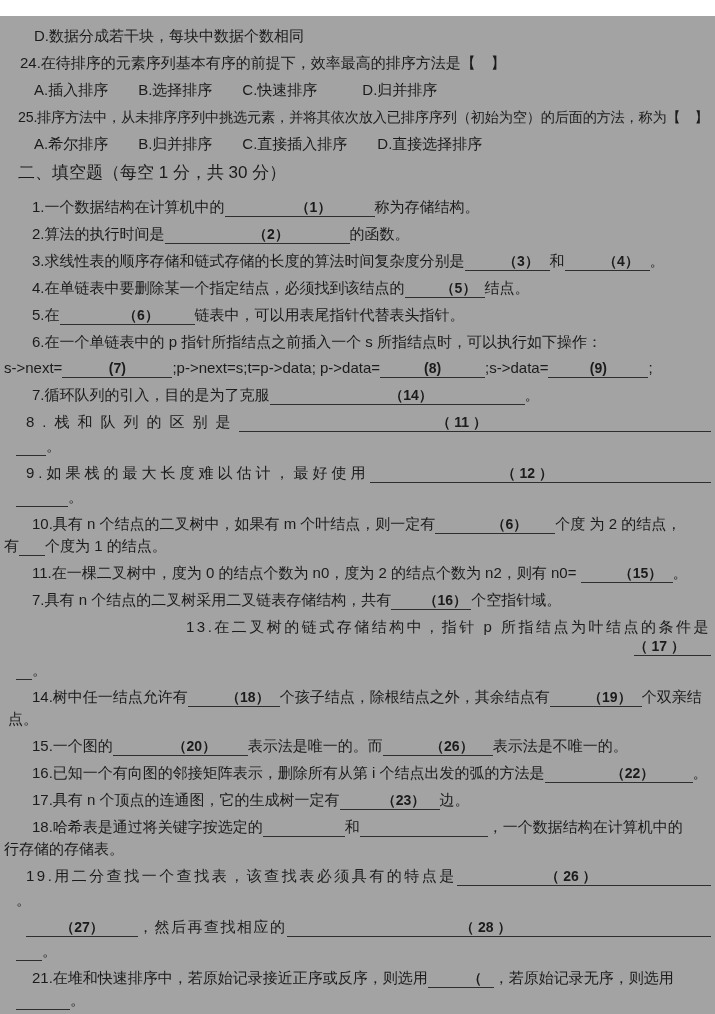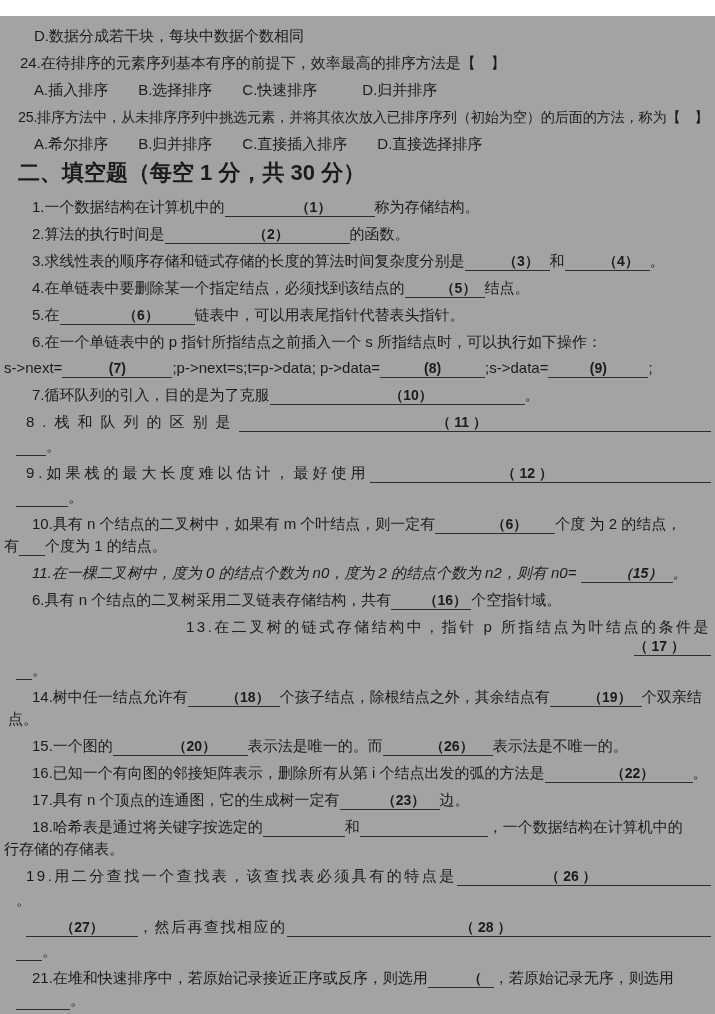--- a/index.html
+++ b/index.html
@@ -23,22 +23,22 @@
     line-height:20px;
     white-space:nowrap;
     overflow:hidden;
   }
   .line.flex{
     display:flex;
     align-items:flex-end;
     white-space:nowrap;
   }
   .line.heading{
-    font-weight:bold;
-    font-size:22px;
+    font-weight:normal;
+    font-size:17px;
     line-height:24px;
     margin-bottom:12px;
   }
   .line.tight{
     font-size:14.2px;
     letter-spacing:-0.2px;
   }
   .t{display:inline;}
   .blank{
     display:inline-block;
@@ -75,35 +75,35 @@
       <p class="line tight" style="text-indent: 14px;"><span class="t">25.排序方法中，从未排序序列中挑选元素，并将其依次放入已排序序列（初始为空）的后面的方法，称为【　】</span></p>
       <p class="line" style="text-indent: 30px;"><span class="t">A.希尔排序　　B.归并排序　　C.直接插入排序　　D.直接选择排序</span></p>
       <p class="line heading" style="text-indent: 14px;"><span class="t">二、填空题（每空 1 分，共 30 分）</span></p>
       <p class="line" style="text-indent: 28px;"><span class="t">1.一个数据结构在计算机中的</span><span class="blank" style="width: 150px;">（1）</span><span class="t">称为存储结构。</span></p>
       <p class="line" style="text-indent: 28px;"><span class="t">2.算法的执行时间是</span><span class="blank" style="width: 185px;">（2）</span><span class="t">的函数。</span></p>
       <p class="line" style="text-indent: 28px;"><span class="t">3.求线性表的顺序存储和链式存储的长度的算法时间复杂度分别是</span><span class="blank" style="width: 85px;">（3）</span><span class="t">和</span><span class="blank" style="width: 85px;">（4）</span><span class="t">。</span></p>
       <p class="line" style="text-indent: 28px;"><span class="t">4.在单链表中要删除某一个指定结点，必须找到该结点的</span><span class="blank" style="width: 80px;">（5）</span><span class="t">结点。</span></p>
       <p class="line" style="text-indent: 28px;"><span class="t">5.在</span><span class="blank" style="width: 135px;">（6）</span><span class="t">链表中，可以用表尾指针代替表头指针。</span></p>
       <p class="line" style="text-indent: 28px; margin-bottom: 6px;"><span class="t">6.在一个单链表中的 p 指针所指结点之前插入一个 s 所指结点时，可以执行如下操作：</span></p>
       <p class="line" style="text-indent: 0px;"><span class="t">s-&gt;next=</span><span class="blank" style="width: 110px;">(7)</span><span class="t">;p-&gt;next=s;t=p-&gt;data; p-&gt;data=</span><span class="blank" style="width: 105px;">(8)</span><span class="t">;s-&gt;data=</span><span class="blank" style="width: 100px;">(9)</span><span class="t">;</span></p>
-      <p class="line" style="text-indent: 28px;"><span class="t">7.循环队列的引入，目的是为了克服</span><span class="blank" style="width: 255px;">（10）</span><span class="t">。</span></p>
+      <p class="line" style="text-indent: 28px;"><span class="t">7.循环队列的引入，目的是为了克服</span><span class="blank" style="width: 255px;">（14）</span><span class="t">。</span></p>
       <p class="line flex" style="padding-left: 22px; margin-bottom: 4px;">
         <span class="t" style="letter-spacing: 8px;">8.栈和队列的区别是</span>
         <span class="blank fill">（ 11 ）</span>
       </p>
       <p class="line" style="text-indent: 12px;"><span class="blank" style="width: 30px;"></span><span class="t">。</span></p>
       <p class="line flex" style="padding-left: 22px; margin-bottom: 4px;">
         <span class="t" style="letter-spacing: 4px;">9.如果栈的最大长度难以估计，最好使用</span>
         <span class="blank fill">（ 12 ）</span>
       </p>
       <p class="line" style="text-indent: 12px;"><span class="blank" style="width: 52px;"></span><span class="t">。</span></p>
       <p class="line" style="text-indent: 28px; margin-bottom: 2px;"><span class="t">10.具有 n 个结点的二叉树中，如果有 m 个叶结点，则一定有</span><span class="blank" style="width: 120px;">（6）</span><span class="t">个度 为 2 的结点，</span></p>
       <p class="line" style="text-indent: 0px;"><span class="t">有</span><span class="blank" style="width: 26px;"></span><span class="t">个度为 1 的结点。</span></p>
-      <p class="line" style="text-indent: 28px; font-style: italic;"><span class="t">11.在一棵二叉树中，度为 0 的结点个数为 n0，度为 2 的结点个数为 n2，则有 n0= </span><span class="blank" style="width: 92px;">（15）</span><span class="t">。</span></p>
-      <p class="line" style="text-indent: 28px;"><span class="t">6.具有 n 个结点的二叉树采用二叉链表存储结构，共有</span><span class="blank" style="width: 80px;">（16）</span><span class="t">个空指针域。</span></p>
+      <p class="line" style="text-indent: 28px;"><span class="t">11.在一棵二叉树中，度为 0 的结点个数为 n0，度为 2 的结点个数为 n2，则有 n0= </span><span class="blank" style="width: 92px;">（15）</span><span class="t">。</span></p>
+      <p class="line" style="text-indent: 28px;"><span class="t">7.具有 n 个结点的二叉树采用二叉链表存储结构，共有</span><span class="blank" style="width: 80px;">（16）</span><span class="t">个空指针域。</span></p>
       <p class="line flex" style="padding-left: 22px; margin-bottom: 4px; flex-direction: column;">
         <span class="t" style="letter-spacing: 2.5px;">13.在二叉树的链式存储结构中，指针 p 所指结点为叶结点的条件是</span>
         <span class="blank fill">（ 17 ）</span>
       </p>
       <p class="line" style="text-indent: 12px;"><span class="blank" style="width: 16px;"></span><span class="t">。</span></p>
       <p class="line" style="text-indent: 28px; margin-bottom: 2px;"><span class="t">14.树中任一结点允许有</span><span class="blank" style="width: 92px;">（18）</span><span class="t">个孩子结点，除根结点之外，其余结点有</span><span class="blank" style="width: 92px;">（19）</span><span class="t">个双亲结</span></p>
       <p class="line" style="text-indent: 4px;"><span class="t">点。</span></p>
       <p class="line" style="text-indent: 28px;"><span class="t">15.一个图的</span><span class="blank" style="width: 135px;">（20）</span><span class="t">表示法是唯一的。而</span><span class="blank" style="width: 110px;">（26）</span><span class="t">表示法是不唯一的。</span></p>
       <p class="line" style="text-indent: 28px;"><span class="t">16.已知一个有向图的邻接矩阵表示，删除所有从第 i 个结点出发的弧的方法是</span><span class="blank" style="width: 148px;">（22）</span><span class="t">。</span></p>
       <p class="line" style="text-indent: 28px;"><span class="t">17.具有 n 个顶点的连通图，它的生成树一定有</span><span class="blank" style="width: 100px;">（23）</span><span class="t">边。</span></p>

